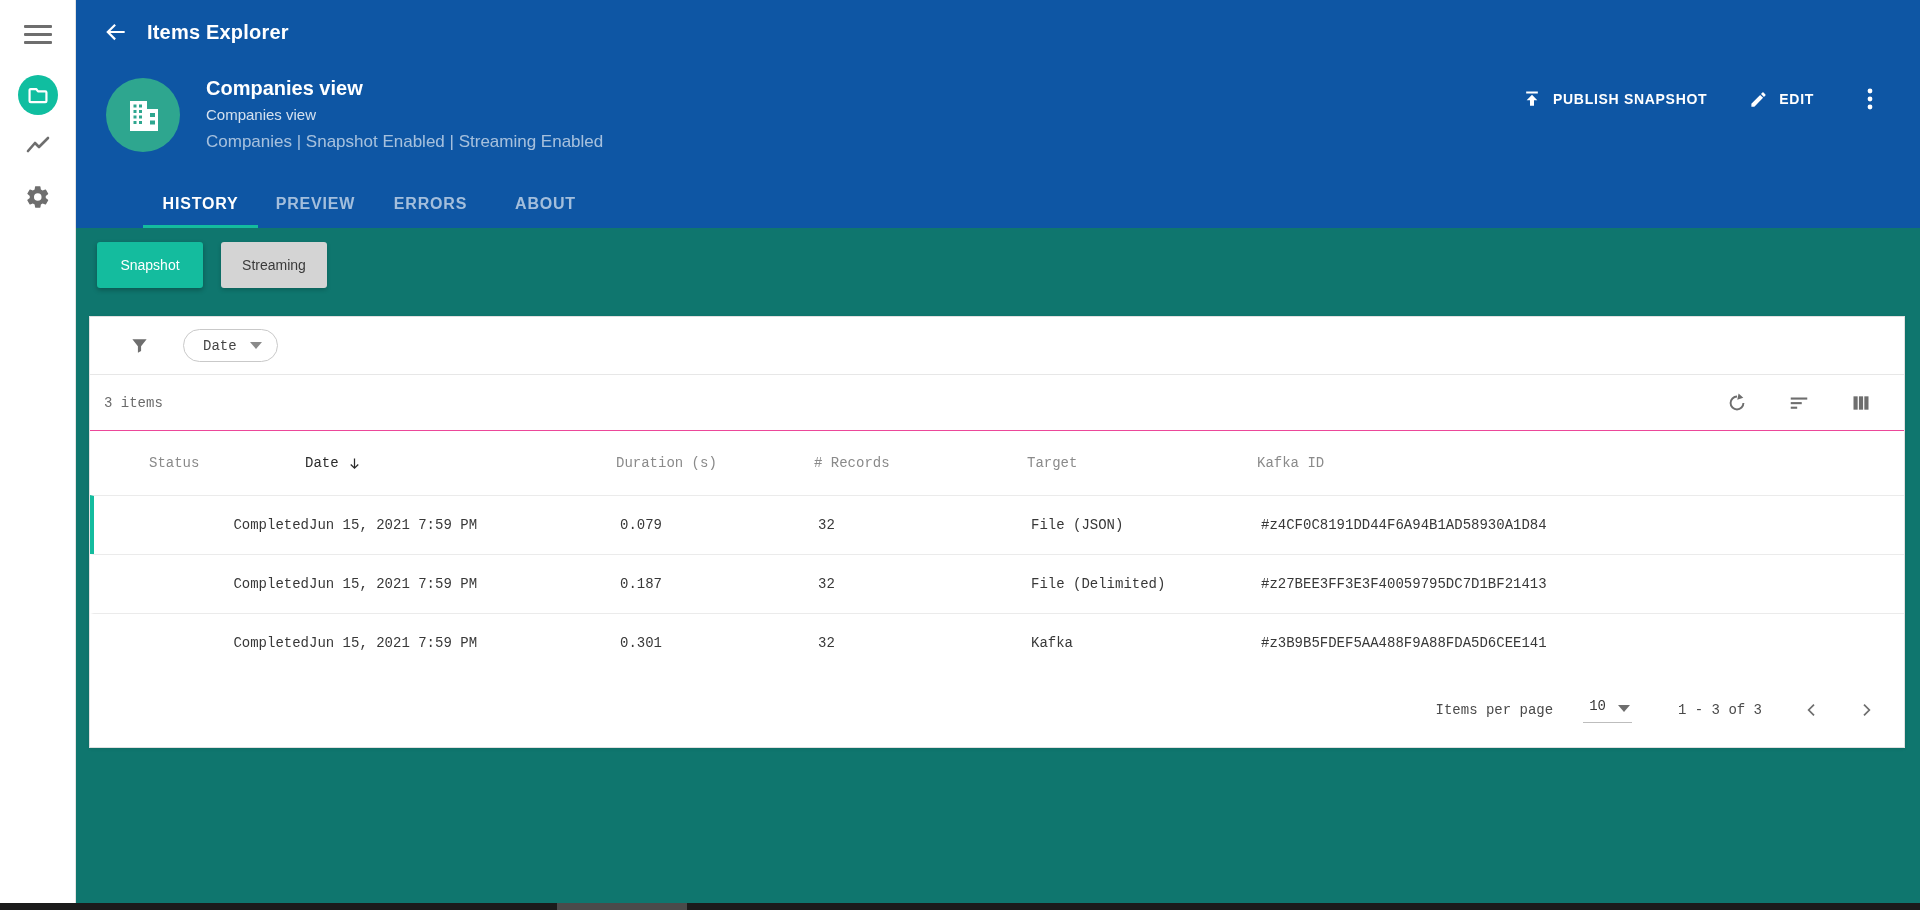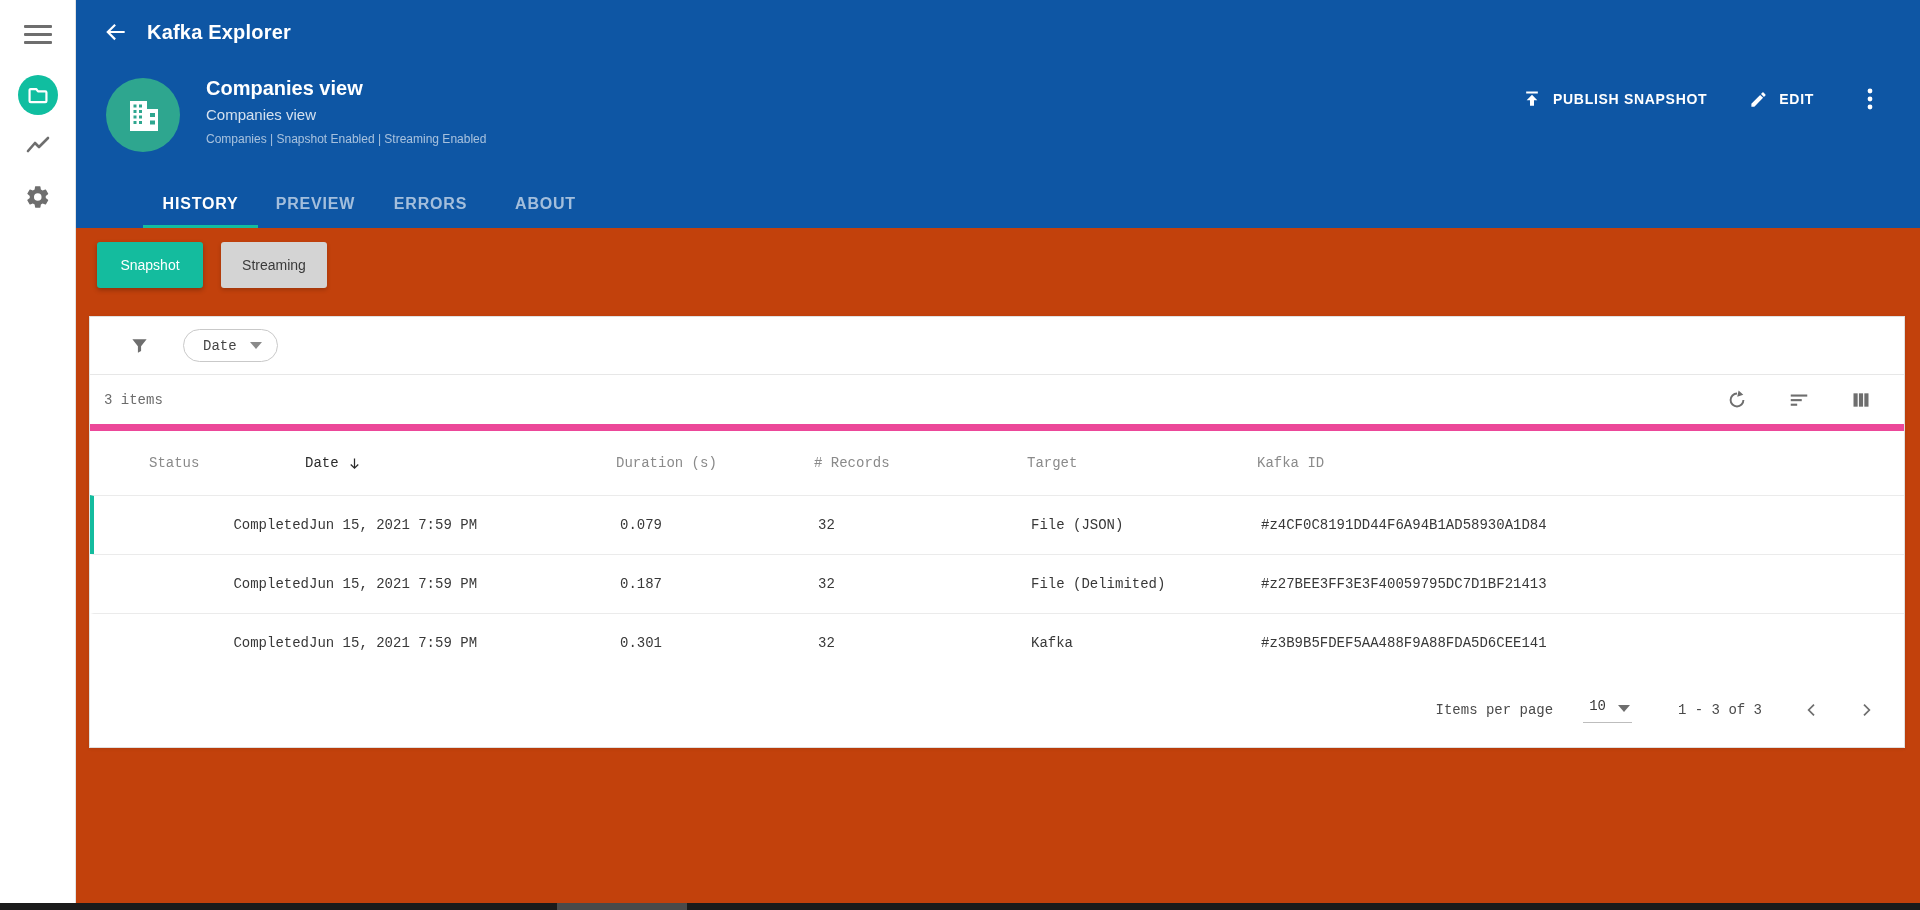--- a/index.html
+++ b/index.html
@@ -21,45 +21,45 @@
   .bluehead { background: #0E56A4; height: 228px; color: #fff; display: flex; flex-direction: column; flex-shrink: 0; }
   .topbar { height: 64px; display: flex; align-items: center; padding-left: 20px; }
   .back-btn { width: 40px; height: 40px; display: flex; align-items: center; justify-content: center; cursor: pointer; }
   .topbar-title { font-size: 20px; font-weight: bold; margin-left: 11px; letter-spacing: .2px; }
 
   .header-main { flex: 1; display: flex; padding: 0 36px 0 30px; }
   .avatar { width: 74px; height: 74px; border-radius: 50%; background: #2EA68F; margin-top: 14px; display: flex; align-items: center; justify-content: center; flex-shrink: 0; }
   .head-text { margin-left: 26px; margin-top: 13px; }
   .head-title { font-size: 20px; font-weight: bold; }
   .head-sub { font-size: 15px; color: rgba(255,255,255,.82); margin-top: 6px; }
-  .head-meta { font-size: 12px; color: rgba(255,255,255,.63); margin-top: 9px; }
+  .head-meta { font-size: 17px; color: rgba(255,255,255,.63); margin-top: 9px; }
   .head-actions { margin-left: auto; display: flex; align-items: center; gap: 42px; height: 40px; margin-top: 15px; }
   .action-btn { display: flex; align-items: center; gap: 11px; font-size: 14px; font-weight: bold; letter-spacing: .7px; cursor: pointer; white-space: nowrap; }
   .kebab-btn { width: 28px; height: 28px; display: flex; align-items: center; justify-content: center; cursor: pointer; }
 
   .tabs { display: flex; padding-left: 67px; height: 48px; }
   .tab { width: 115px; display: flex; align-items: center; justify-content: center; font-size: 16px; font-weight: bold; letter-spacing: .8px; color: rgba(255,255,255,.62); position: relative; cursor: pointer; }
   .tab.active { color: #fff; }
   .tab.active::after { content: ""; position: absolute; bottom: 0; left: 0; right: 0; height: 3px; background: #14BC9E; }
 
   
-  .content { flex: 1; background: #c2410c; min-height: 0; }
+  .content { flex: 1; background: #0f766e; min-height: 0; }
   .toggles { padding: 14px 0 0 21px; display: flex; gap: 18px; }
   .toggle-btn { height: 46px; min-width: 106px; padding: 0 19px; font-size: 14px; border: none; border-radius: 3px; font-family: inherit; cursor: pointer; }
   .toggle-btn.active { background: #14BC9E; color: #fff; box-shadow: 0 2px 5px rgba(0,0,0,.28); }
   .toggle-btn.inactive { background: #D4D4D4; color: #3A3A3A; box-shadow: 0 2px 4px rgba(0,0,0,.18); }
 
   .card { margin: 28px 15px 0 13px; background: #fff; border: 1px solid #E0E0E0; box-shadow: 0 1px 3px rgba(0,0,0,.08); font-family: Liberation Mono, monospace; }
 
   .filter-row { height: 58px; display: flex; align-items: center; padding-left: 40px; border-bottom: 1px solid #E7E7E7; }
   .funnel { cursor: pointer; display: flex; }
   .date-pill { margin-left: 34px; height: 33px; border: 1px solid #C9C9C9; border-radius: 17px; padding: 0 15px 0 19px; display: flex; align-items: center; gap: 13px; font-size: 14px; color: #454545; cursor: pointer; background: #fff; }
   .tri-down { width: 0; height: 0; border-left: 6px solid transparent; border-right: 6px solid transparent; border-top: 7px solid #8A8A8A; }
 
-  .items-row { height: 56px; display: flex; align-items: center; padding: 0 30px 0 14px; border-bottom: 7px solid #ec4899; }
+  .items-row { height: 56px; display: flex; align-items: center; padding: 0 30px 0 14px; border-bottom: 1px solid #ec4899; }
   .items-count { font-size: 14px; color: #6B6B6B; }
   .table-tools { margin-left: auto; display: flex; align-items: center; gap: 36px; }
   .tool-btn { width: 26px; height: 26px; display: flex; align-items: center; justify-content: center; cursor: pointer; }
 
   .trow { display: grid; grid-template-columns: 215px 311px 198px 213px 230px 1fr; align-items: center; }
   .thead { height: 64px; color: #8A8A8A; font-size: 14px; }
   .thead > :first-child { padding-left: 35px; margin-left: 24px; }
   .th-date { color: #2B2B2B; display: flex; align-items: center; gap: 8px; cursor: pointer; }
   .data-row { height: 59px; border-top: 1px solid #EBEBEB; border-left: 4px solid transparent; font-size: 14px; color: #383838; cursor: pointer; }
   .data-row > :first-child { padding-left: 31px; text-align: right; }
@@ -119,21 +119,21 @@
 
   <div class="main">
 
     <div class="bluehead">
       <div class="topbar">
         <div class="back-btn">
           <svg width="26" height="26" viewBox="0 0 24 24">
               <path d="M20 11H6.8l5.1-5.1L10.5 4.5 3 12l7.5 7.5 1.4-1.4L6.8 13H20z" fill="#ffffff"></path>
             </svg>
         </div>
-        <div class="topbar-title">Kafka Explorer</div>
+        <div class="topbar-title">Items Explorer</div>
       </div>
 
       <div class="header-main">
         <div class="avatar">
           <span>
             <svg width="42" height="42" viewBox="0 0 42 42">
               <rect x="8" y="7" width="17" height="30" fill="#ffffff"></rect>
               <rect x="25" y="15" width="11" height="22" fill="#ffffff"></rect>
               <g fill="#2EA68F">
                 <rect x="11.5" y="10.5" width="3" height="3"></rect>

